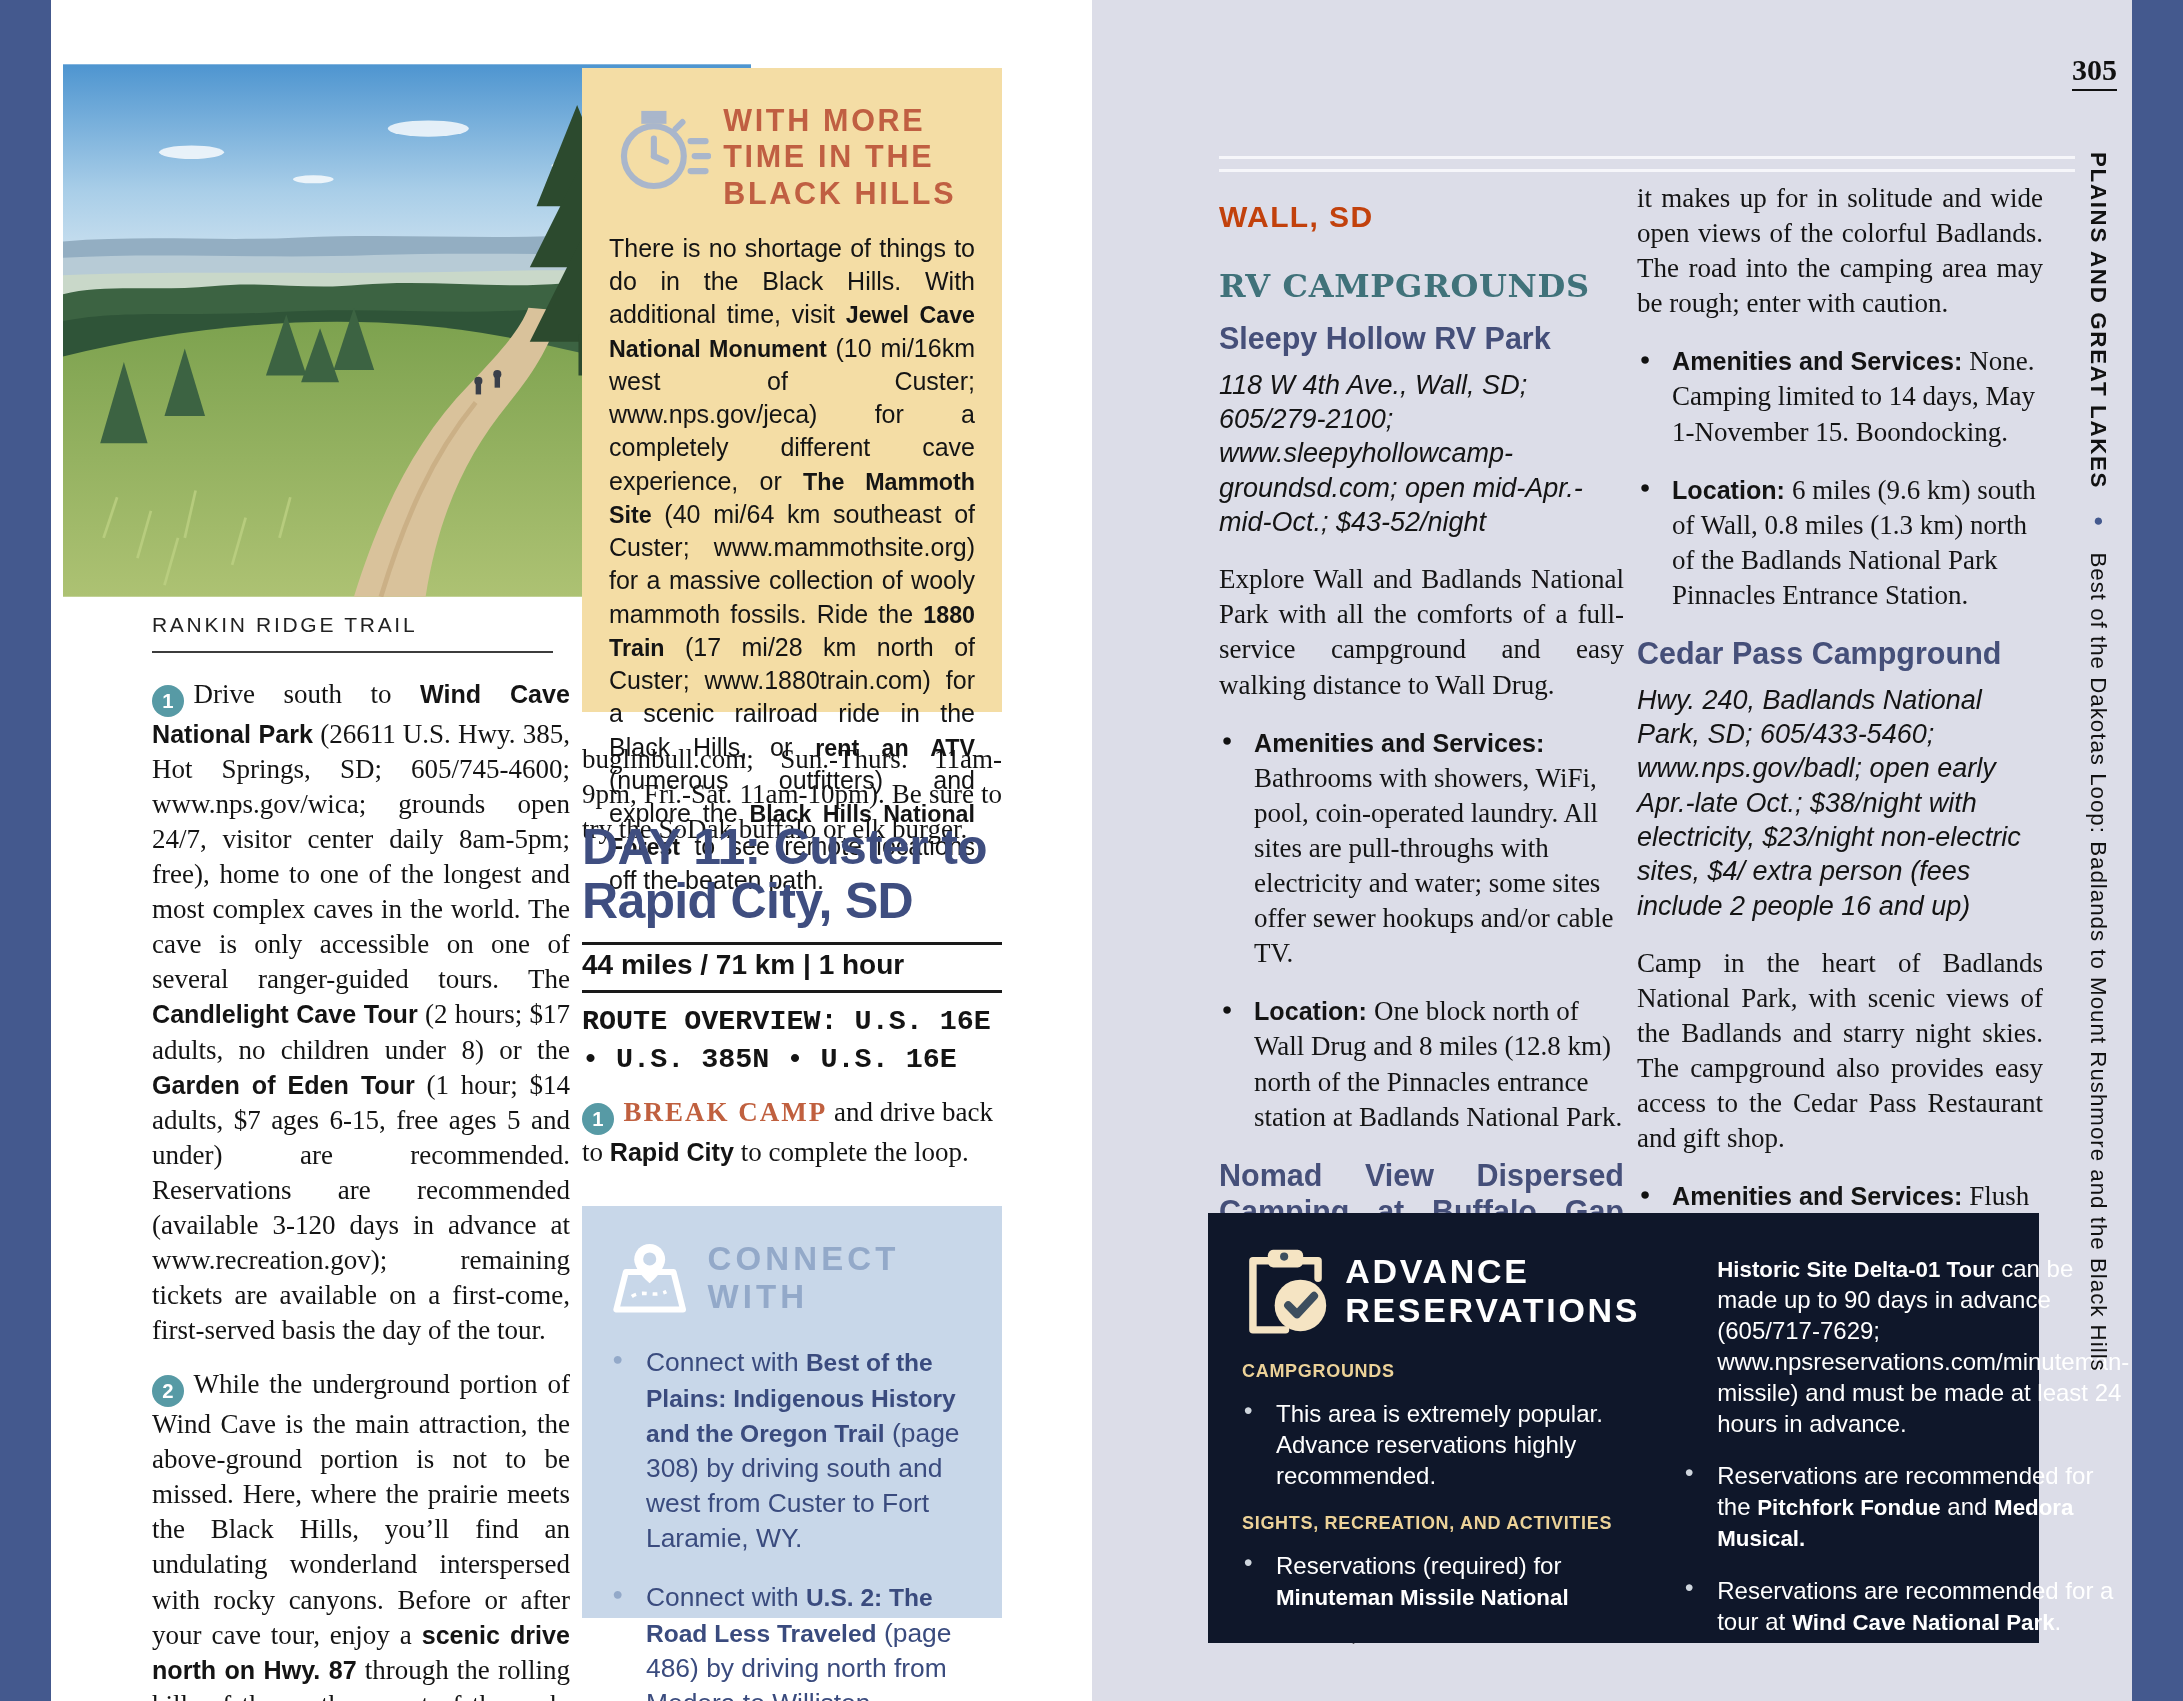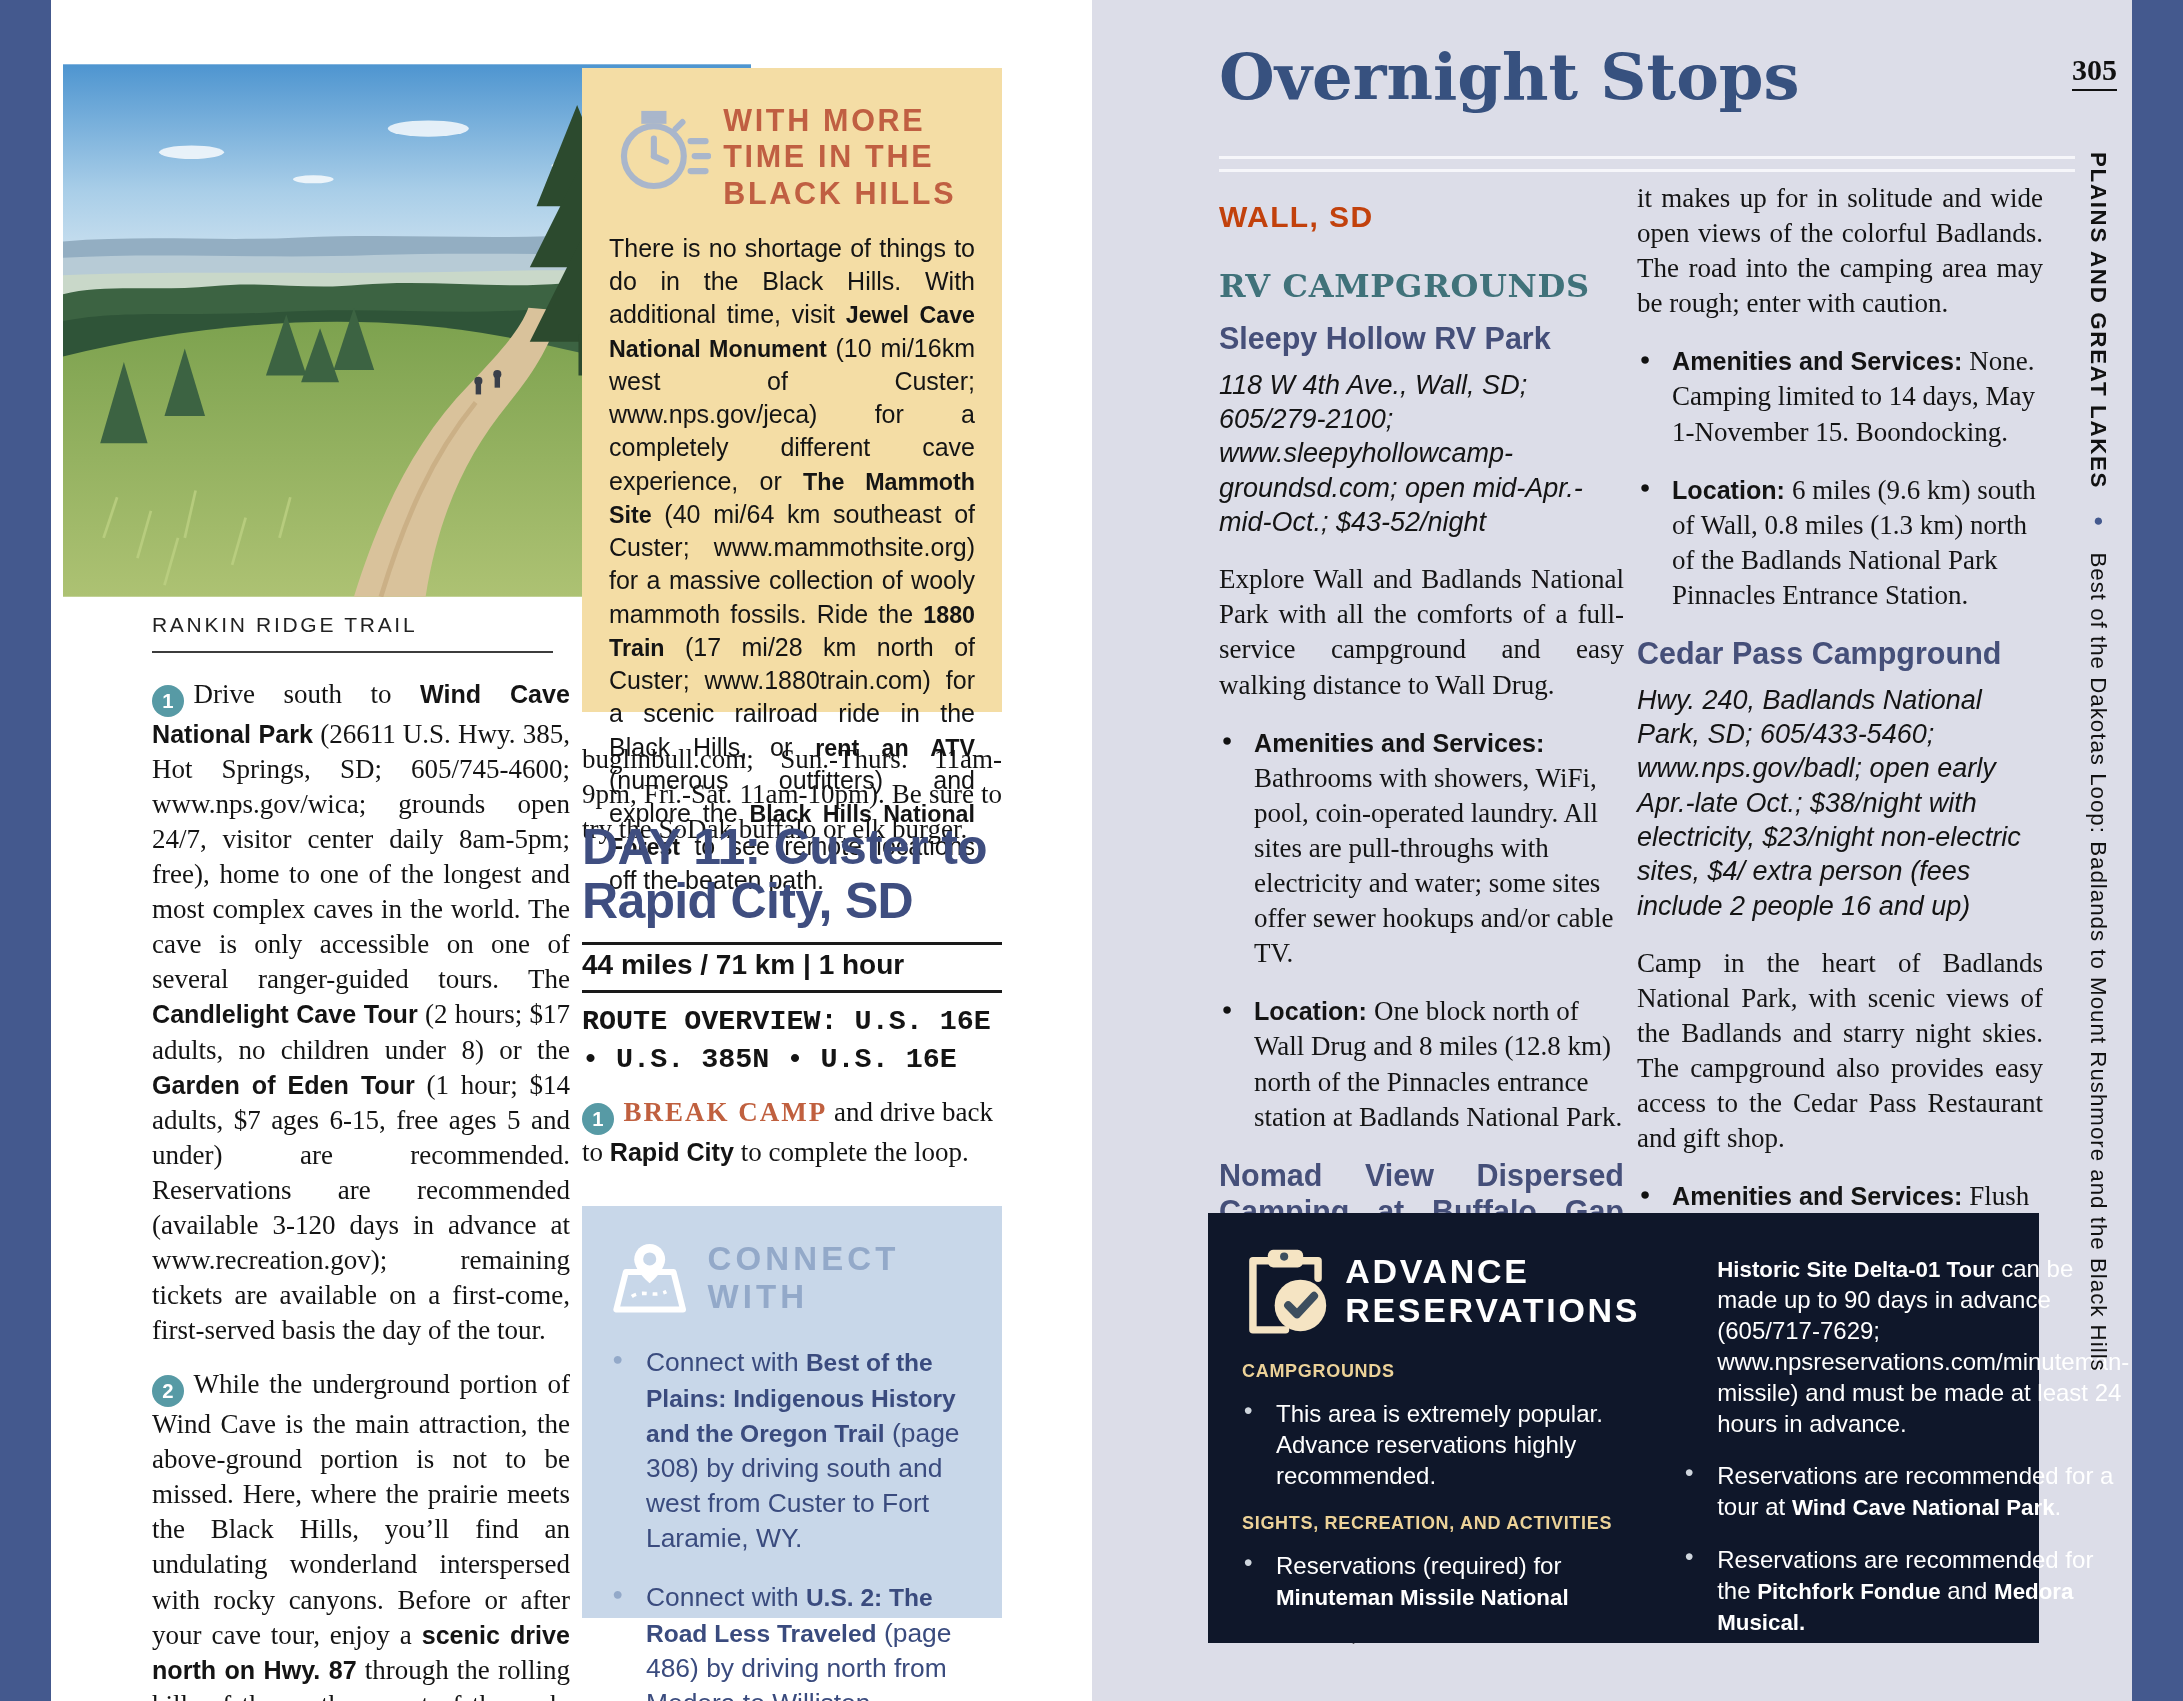--- a/index.html
+++ b/index.html
@@ -223,21 +223,20 @@
         <circle cx="70" cy="33" r="11" fill="#c8d7e9"></circle>
       </svg>
       <h3>CONNECT WITH</h3>
     </div>
     <ul>
       <li><span>Connect with </span><span class="seg-b">Best of the Plains: Indigenous History and the Oregon Trail</span><span> (page 308) by driving south and west from Custer to Fort Laramie, WY.</span></li>
       <li><span>Connect with </span><span class="seg-b">U.S. 2: The Road Less Traveled</span><span> (page 486) by driving north from Medora to Williston.</span></li>
     </ul>
   </div>
 
-  <div class="otitle">Overnight Stops</div>
   <div class="dbl dbl-a"></div>
   <div class="dbl dbl-b"></div>
 
   <div class="rcol rcol1">
     <h2 class="h-city">WALL, SD</h2>
     <h3 class="h-teal">RV CAMPGROUNDS</h3>
     <h4 class="h-camp h-first">Sleepy Hollow RV Park</h4>
     <p class="addr"><span class="seg-i">118 W 4th Ave., Wall, SD; 605/279-2100; www.sleepyhollowcamp-groundsd.com; open mid-Apr.-mid-Oct.; $43-52/night</span></p>
     <p class="body"><span>Explore Wall and Badlands National Park with all the comforts of a full-service campground and easy walking distance to Wall Drug.</span></p>
     <ul>
@@ -283,22 +282,22 @@
             <span>RESERVATIONS</span>
           </h3>
         </div>
         <h4>CAMPGROUNDS</h4>
         <div class="b"><span>This area is extremely popular. Advance reservations highly recommended.</span></div>
         <h4>SIGHTS, RECREATION, AND ACTIVITIES</h4>
         <div class="b"><span>Reservations (required) for </span><span class="seg-b">Minuteman Missile National</span></div>
       </div>
       <div class="c">
         <div class="nb"><span class="seg-b">Historic Site Delta-01 Tour</span><span> can be made up to 90 days in advance (605/717-7629; www.npsreservations.com/minuteman-missile) and must be made at least 24 hours in advance.</span></div>
+        <div class="b"><span>Reservations are recommended for the </span><span class="seg-b">Pitchfork Fondue</span><span> and </span><span class="seg-b">Medora Musical.</span></div>
         <div class="b"><span>Reservations are recommended for a tour at </span><span class="seg-b">Wind Cave National Park</span><span>.</span></div>
-        <div class="b"><span>Reservations are recommended for the </span><span class="seg-b">Pitchfork Fondue</span><span> and </span><span class="seg-b">Medora Musical.</span></div>
       </div>
     </div>
   </div>
 
   <div class="pageno">305</div>
   <div class="spine">
     <span class="b1">PLAINS AND GREAT LAKES</span>
     <span>&nbsp;&nbsp;</span><span class="dot">●</span><span>&nbsp;&nbsp;</span>
     <span>Best of the Dakotas Loop: Badlands to Mount Rushmore and the Black Hills</span>
   </div>

